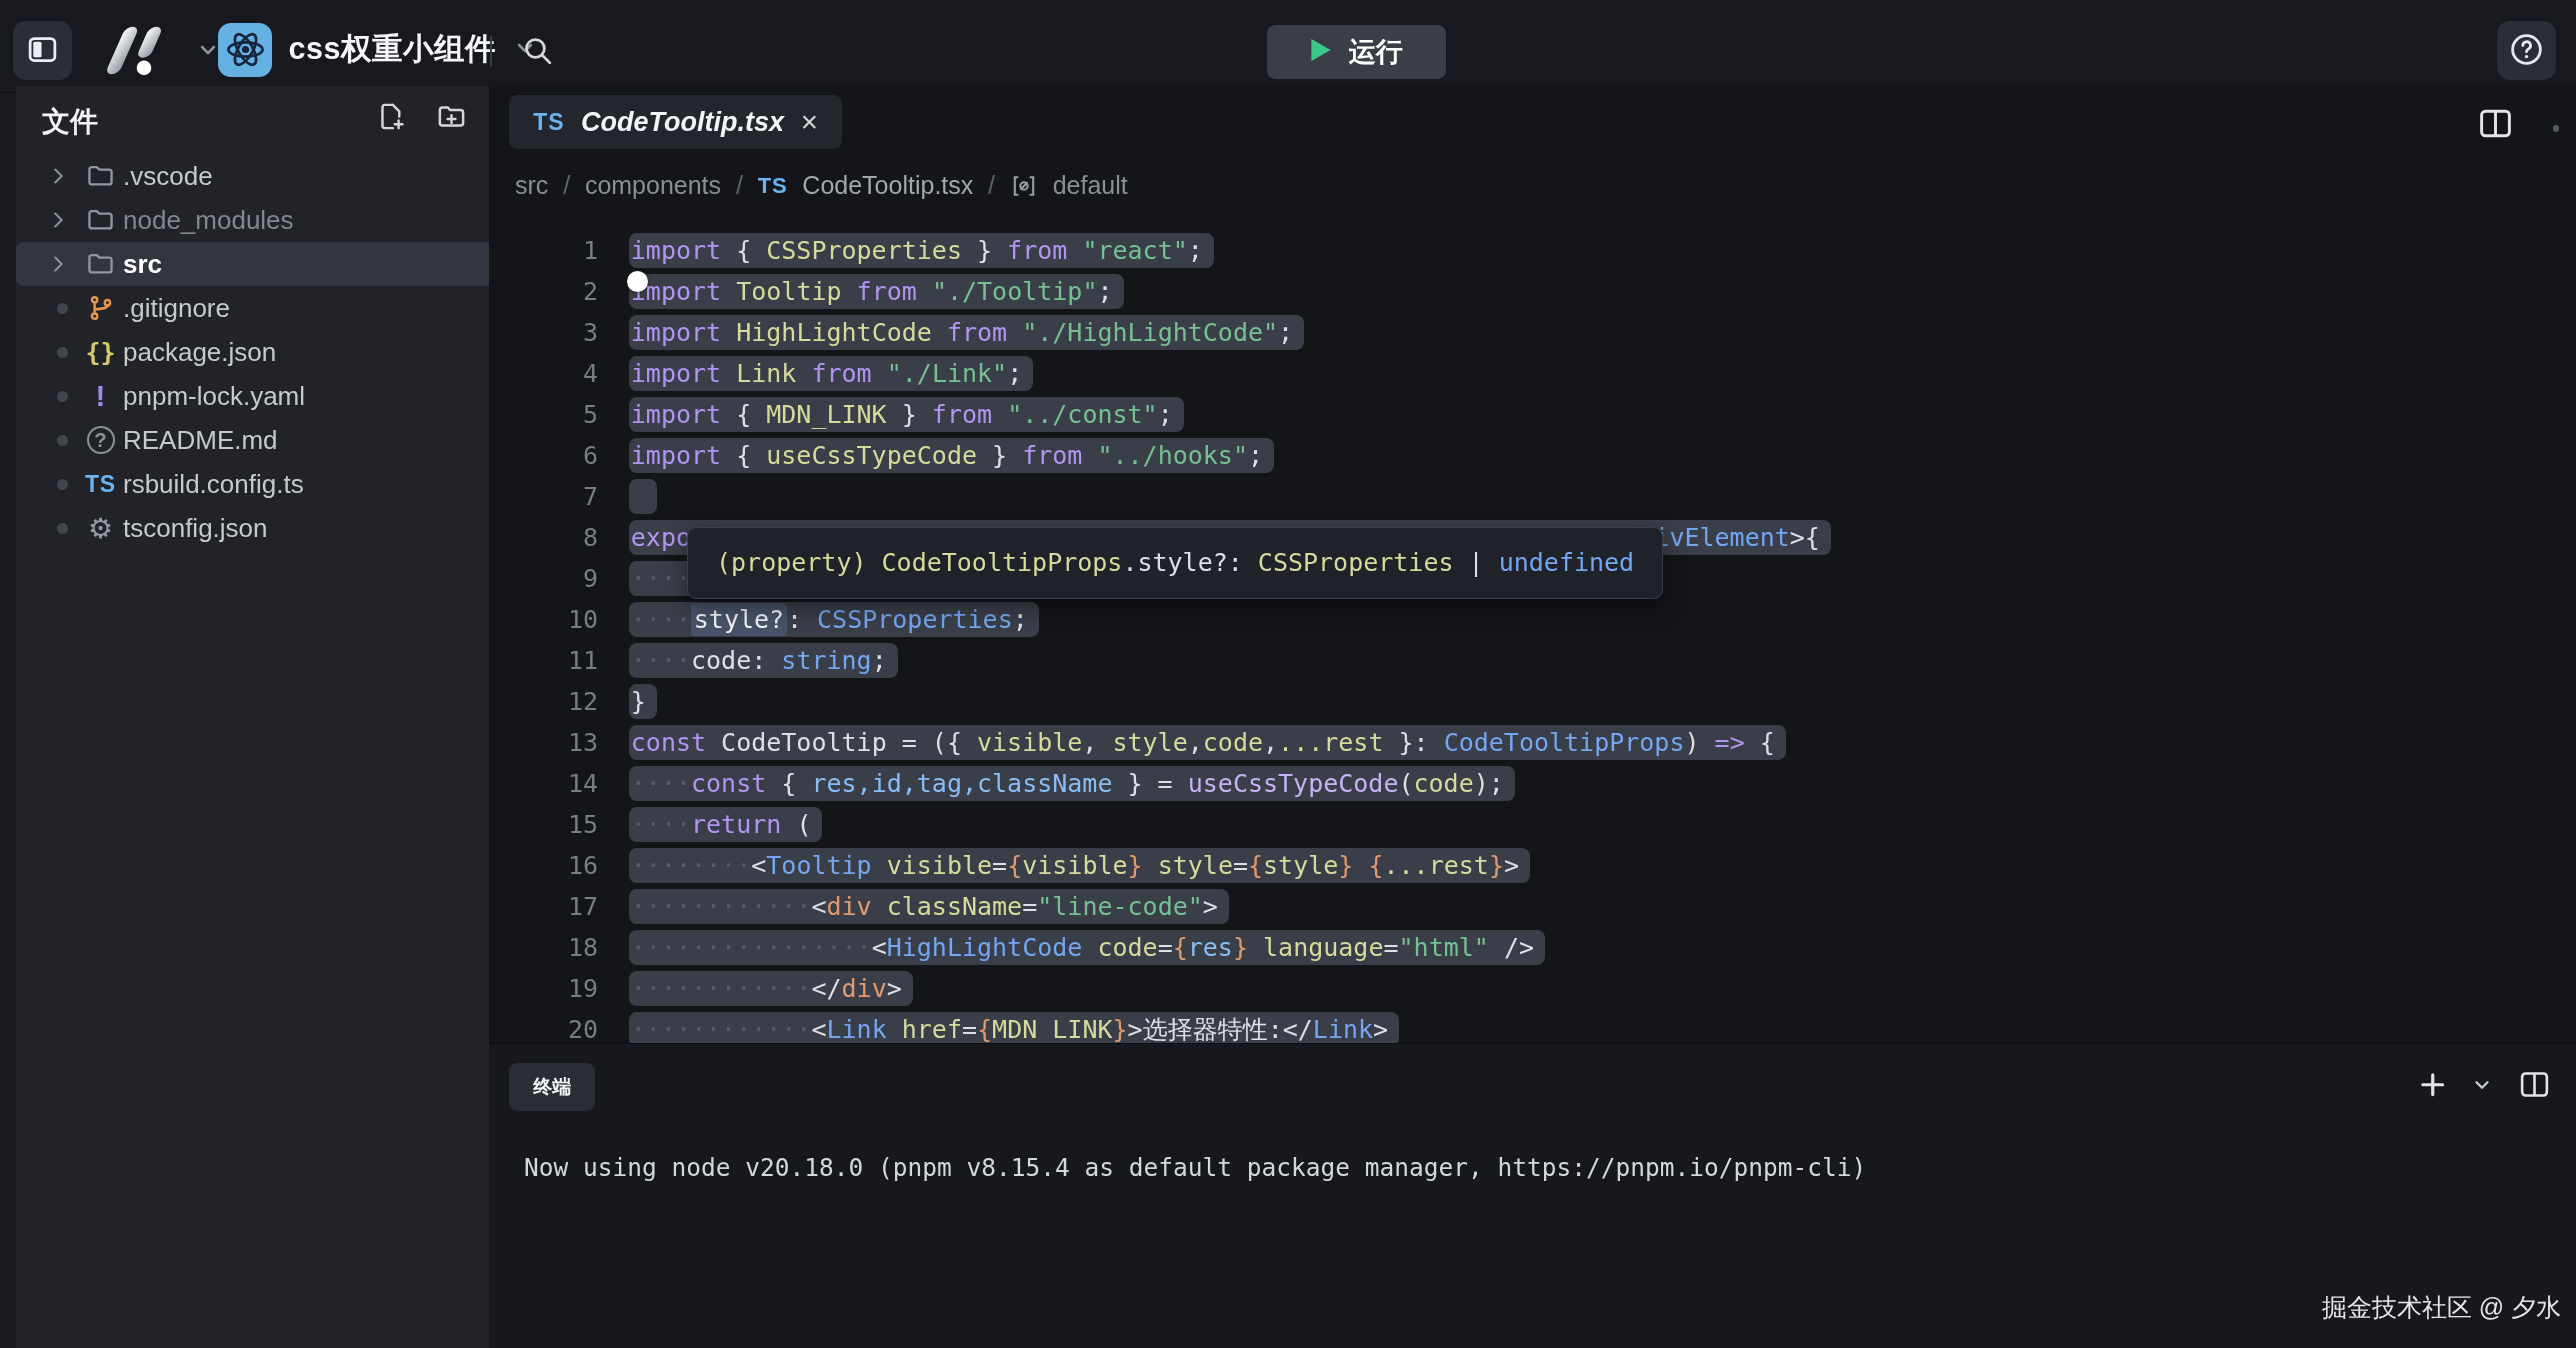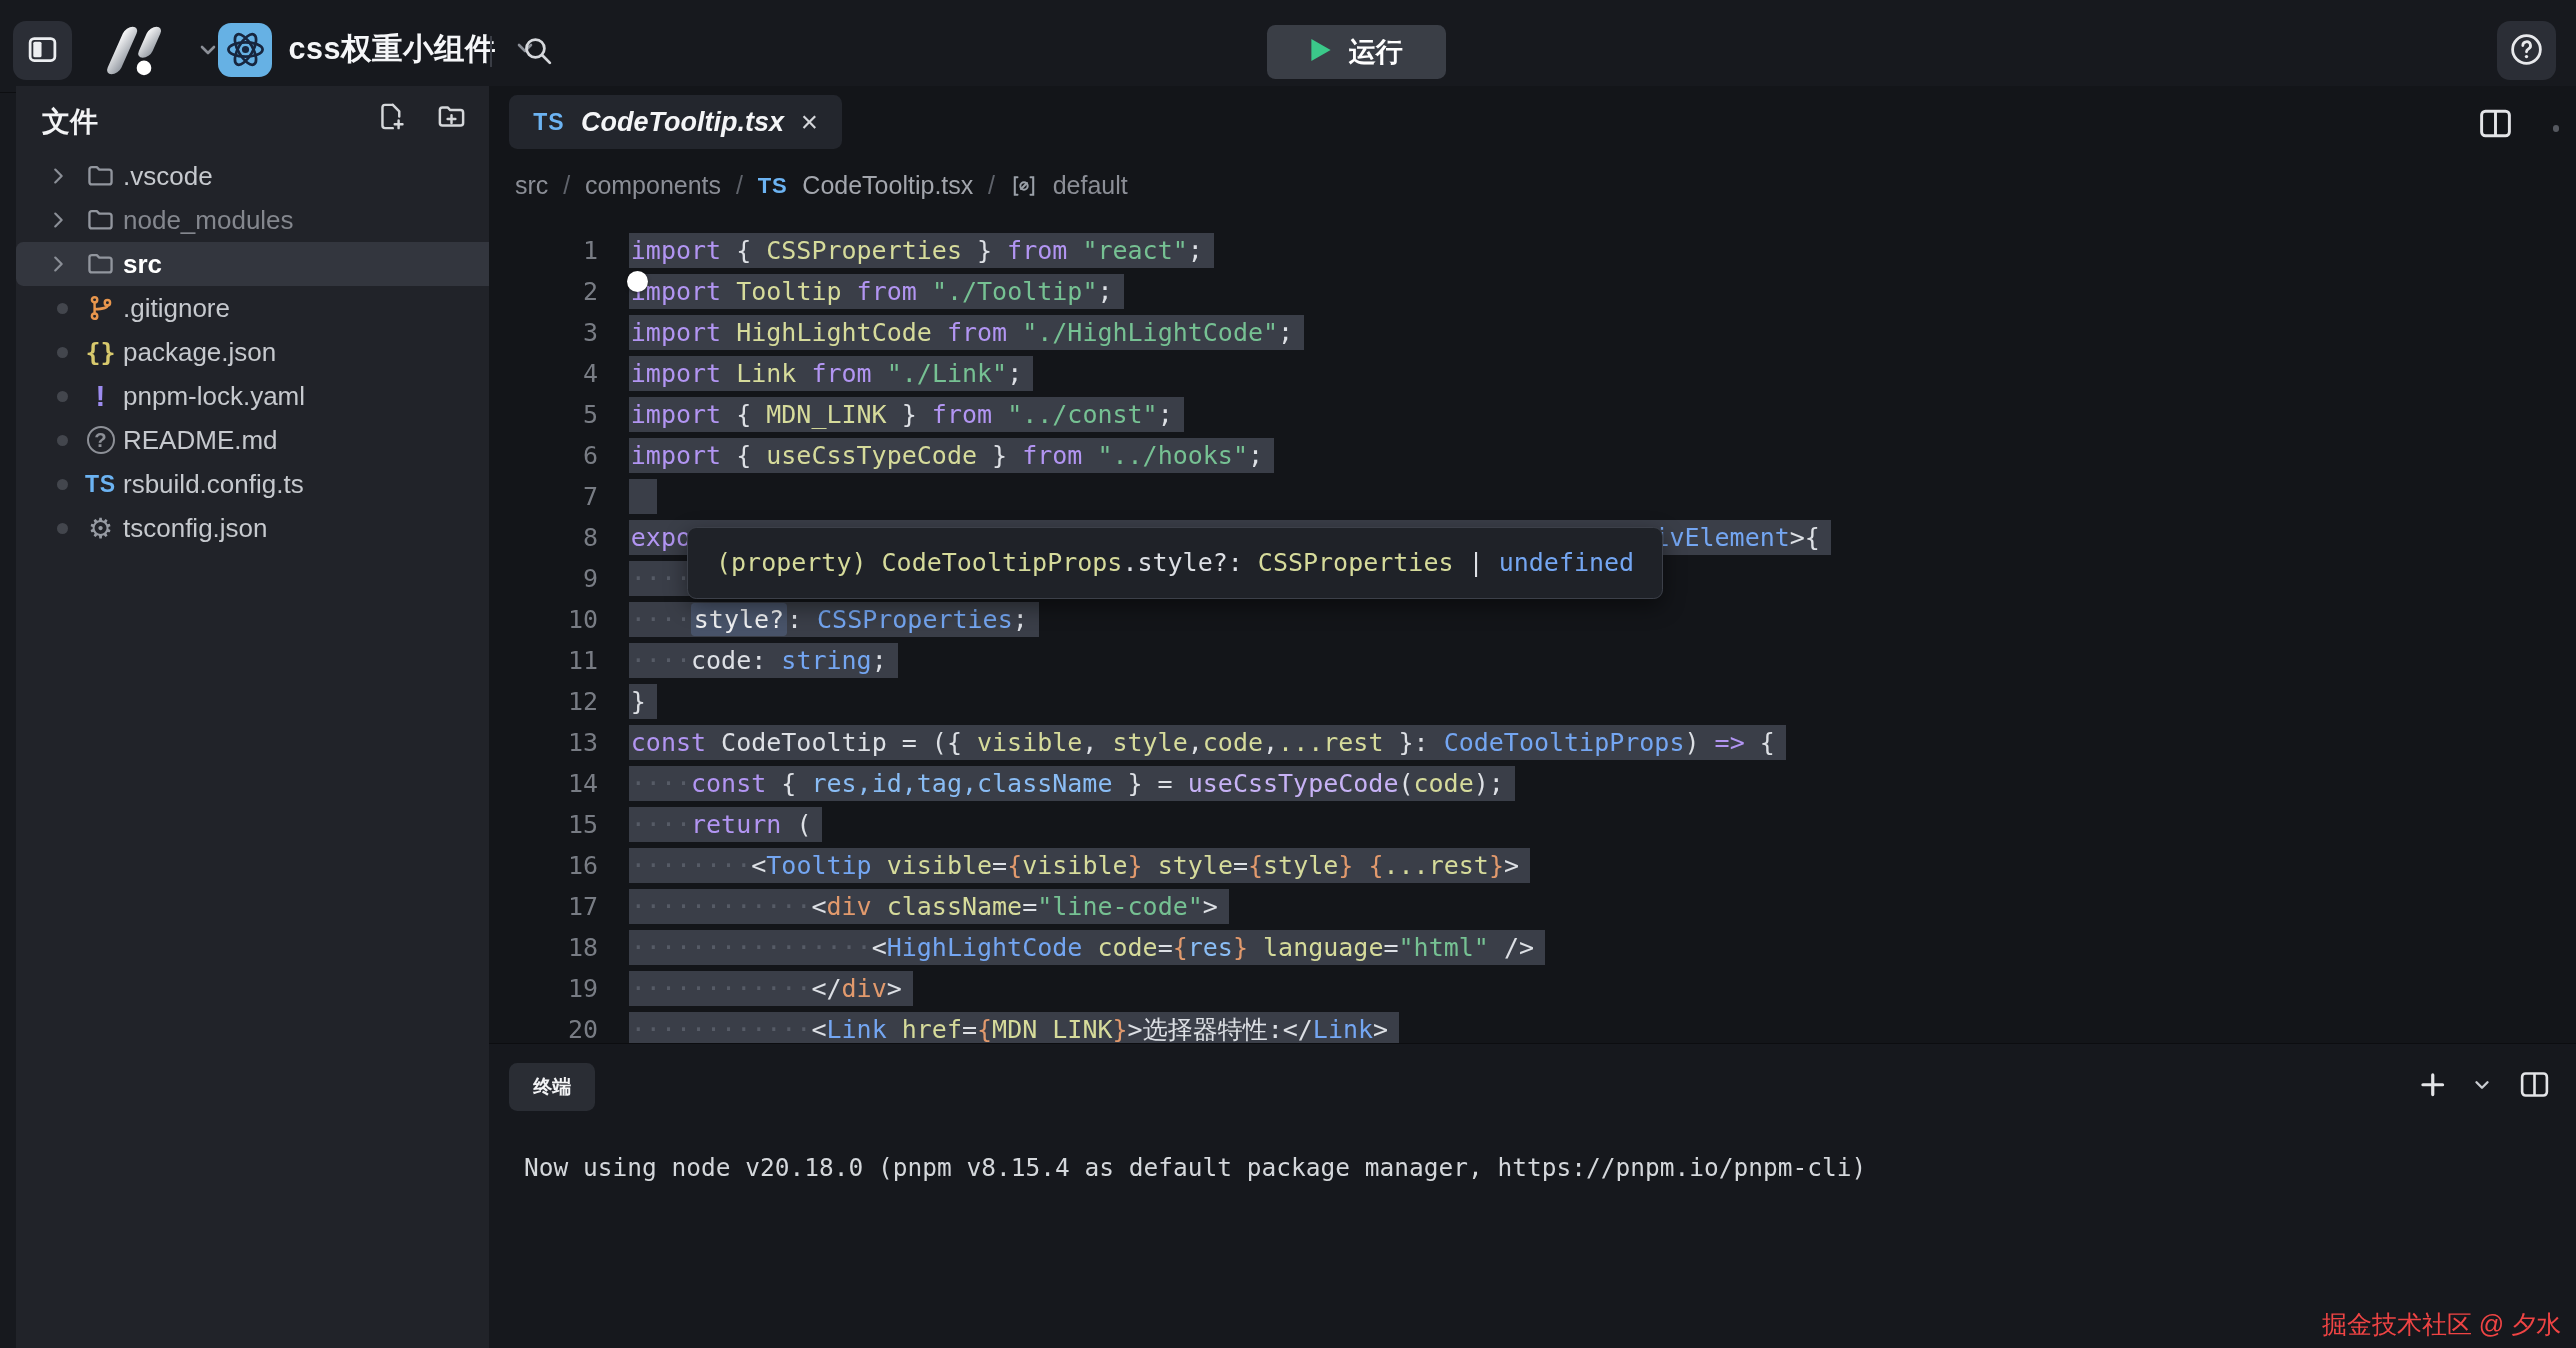--- a/index.html
+++ b/index.html
@@ -54,21 +54,21 @@
   .breadcrumb { position:absolute; left:26px; top:81px; height:37px; display:flex; align-items:center; gap:14.8px; font-size:25px; color:#8b8e96; white-space:nowrap; }
   .bc-item { cursor:pointer; }
   .bc-sep { color:#5f636b; }
   .bc-file { color:#a3a6ad; }
   .bc-ts { color:#6cb3f2; font-weight:700; font-size:22px; letter-spacing:0.9px; }
 
   .code-area { position:absolute; left:0; top:144px; width:2087px; }
   .code-line { position:relative; height:41px; line-height:41px; font-family:"DejaVu Sans Mono",monospace; font-size:25px; white-space:pre; }
   .gutter-num { position:absolute; left:0; width:109px; text-align:right; color:#787c84; }
   .line-content { position:absolute; left:140px; }
-  .line-sel { background:#3a3e48; border-radius:0; padding:2.8px 11px 2.8px 1.8px; }
+  .line-sel { background:#3a3e48; border-radius:8px; padding:2.8px 11px 2.8px 1.8px; }
   .tk-kw { color:#b295f2; } .tk-pl { color:#dde0e5; } .tk-nm { color:#d6db9b; }
   .tk-st { color:#76c193; } .tk-ty { color:#74a6f2; } .tk-tl { color:#8abdf5; }
   .tk-tg { color:#e29a6d; } .tk-jb { color:#e29a6d; } .tk-at { color:#d6db9b; }
   .tk-fn { color:#c7b2f5; } .tk-ws { color:#565b66; }
   .tk-wd { color:#f0f1f3; background:rgba(95,118,160,.38); border-radius:3.7px; padding:1.8px 2.8px; }
 
   .hover-tooltip { position:absolute; left:198px; top:441px; background:#1f2228; border:0.9px solid #3c4049; border-radius:9.2px; padding:20.3px 28px; font-family:"DejaVu Sans Mono",monospace; font-size:25px; white-space:pre; z-index:20; box-shadow:0 7.4px 22px rgba(0,0,0,.45); }
   .sel-handle { position:absolute; left:138px; top:185px; width:21px; height:21px; border-radius:50%; background:#ffffff; z-index:15; box-shadow:0 0.9px 3.7px rgba(0,0,0,.5); }
 
   
@@ -79,21 +79,21 @@
   .term-actions span { display:flex; cursor:pointer; }
   .term-out { position:absolute; left:35px; top:109px; font-family:"DejaVu Sans Mono",monospace; font-size:24.5px; color:#d4d7db; white-space:pre; }
   .term-prompt { position:absolute; left:0; top:146px; height:41px; display:flex; align-items:center; font-family:"DejaVu Sans Mono",monospace; font-size:24.5px; }
   .p-circ { width:14px; height:14px; border:2.3px solid #6f737b; border-radius:50%; margin-left:-3.7px; }
   .p-arrow { margin-left:13px; display:flex; }
   .p-host { color:#3fb1d8; font-weight:700; margin-left:26px; }
   .p-git { color:#6a9bf5; font-weight:700; margin-left:22px; }
   .p-branch { color:#e25d68; font-weight:700; }
   .p-git2 { color:#6a9bf5; font-weight:700; }
   .p-cursor { width:15.7px; height:29.5px; border:2.3px solid #e8e9ec; margin-left:20.3px; }
-  .watermark { position:absolute; right:14.8px; top:264px; color:#ef4444; font-size:25px;margin-left:16px; }
+  .watermark { position:absolute; right:14.8px; top:247px; color:#e5e5e5; font-size:25px;margin-left:16px; }
 </style>
 </head>
 <body>
 
 <div class="app">
 
   <header class="topbar">
     <button class="sq-btn" style="left:13px">
       <span>
         <svg width="35" height="33" viewBox="0 0 24 24" fill="none" stroke="#eceef1" stroke-width="2">

